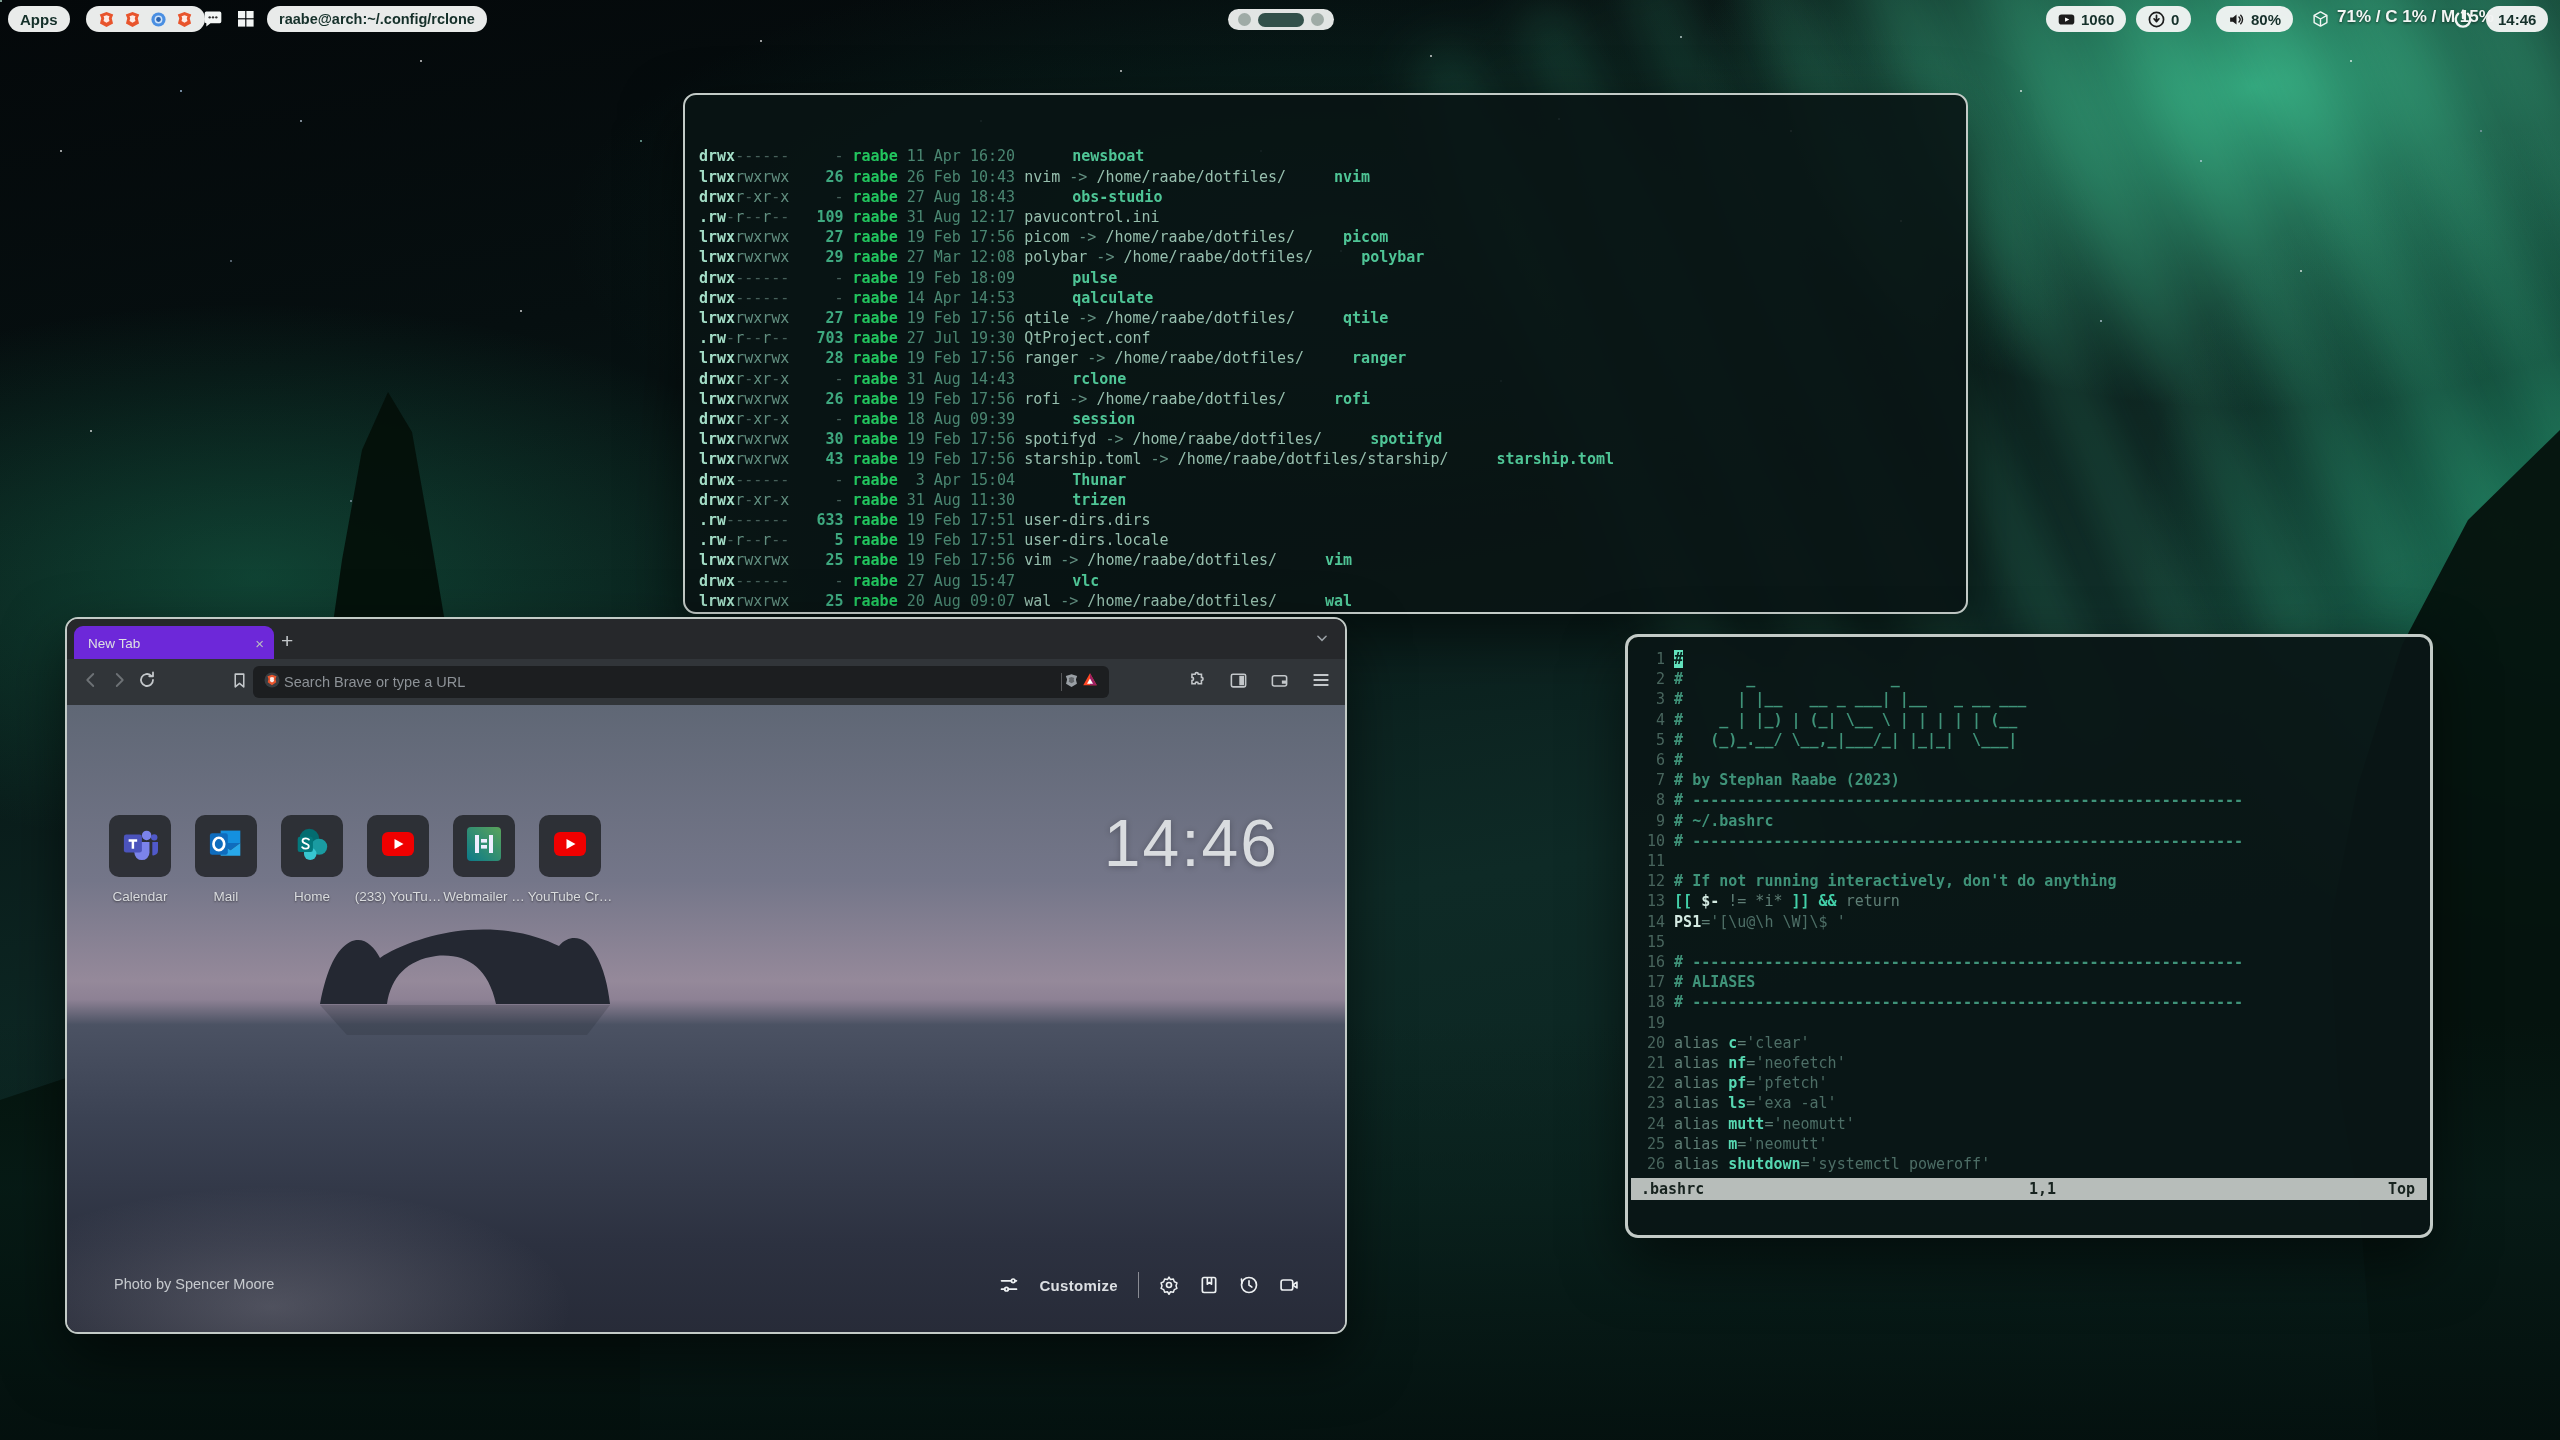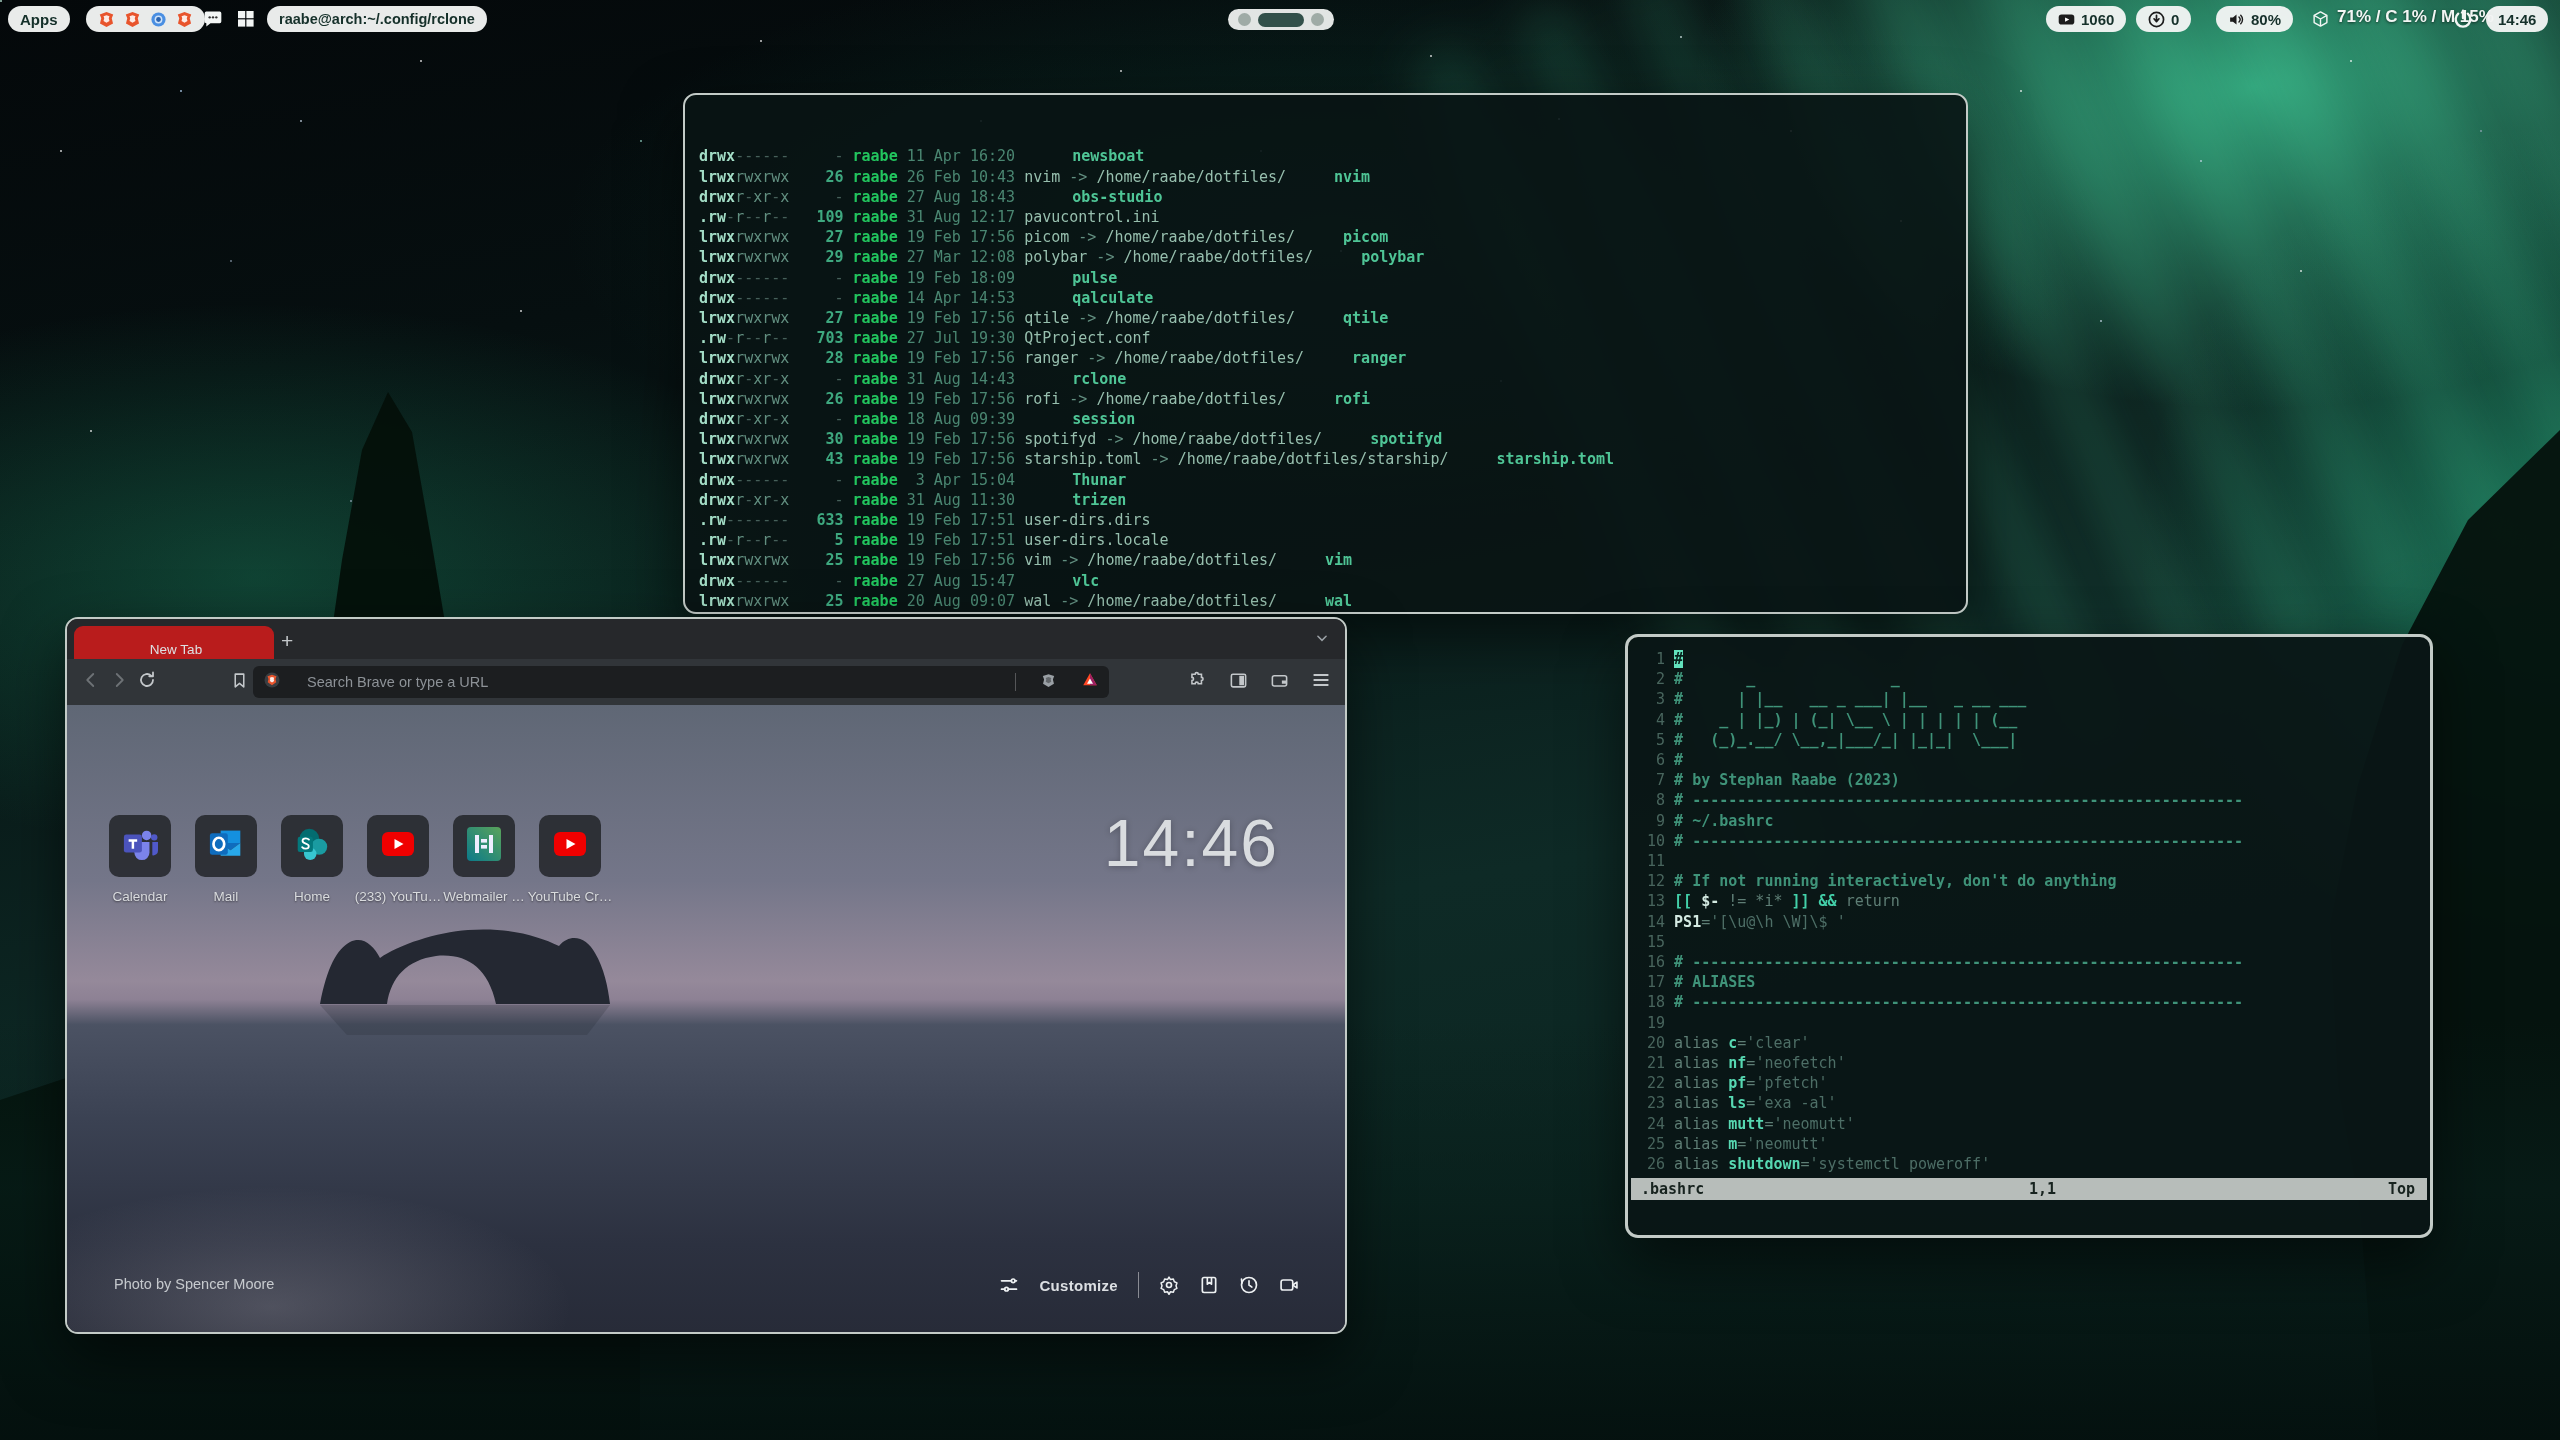--- a/index.html
+++ b/index.html
@@ -73,31 +73,31 @@
   #vim .a{color:#57d8b2;font-weight:bold;}
   #vim .cur{background:#62e2bd;color:#08201b;font-weight:bold;}
   #vim .statusbar{position:absolute;left:3px;right:3px;top:541px;height:22px;background:#b7bdba;
     color:#17231f;font-weight:bold;display:flex;align-items:center;padding:0 10px;box-sizing:border-box;}
   #vim .statusbar .pos{position:absolute;left:398px;}
   #vim .statusbar .scroll{position:absolute;right:12px;}
 
   
   #browser{left:65px;top:617px;width:1282px;height:717px;background:#26282b;overflow:hidden;}
   .tabstrip{position:absolute;left:0;top:0;right:0;height:40px;background:#26282b;}
-  .tab{position:absolute;left:7px;top:7px;width:200px;height:33px;background:#b91c1c;
-    border-radius:9px 9px 0 0;display:flex;align-items:center;padding:16px 10px 0 14px;box-sizing:border-box;flex-direction:column;}
+  .tab{position:absolute;left:7px;top:7px;width:200px;height:33px;background:#6d28d9;
+    border-radius:9px 9px 0 0;display:flex;align-items:center;padding:2px 10px 0 14px;box-sizing:border-box;}
   .tab .title{color:#dde0e2;font-size:13.5px;flex:1;}
   .tab .close{color:#b9bdc1;font-size:15px;cursor:default;}
   .newtab-btn{position:absolute;left:214px;top:10px;color:#c3c7ca;font-size:21px;font-weight:300;}
   .tabsearch{position:absolute;right:16px;top:12px;color:#9aa0a5;font-size:13px;}
   .toolbar{position:absolute;left:0;top:40px;right:0;height:46px;background:#313539;
     display:flex;align-items:center;}
   .navic{color:#a9aeb2;width:28px;text-align:center;flex:none;}
   .urlbar{position:absolute;left:186px;top:47px;width:856px;height:32px;background:#1c1e20;
-    border-radius:6px;display:flex;align-items:center;padding:0 10px;box-sizing:border-box;gap:24px;}
+    border-radius:6px;display:flex;align-items:center;padding:0 10px;box-sizing:border-box;gap:1px;}
   .urlbar input{flex:1;background:transparent;border:none;outline:none;color:#dadde0;
     font-size:14.5px;font-family:"Liberation Sans",sans-serif;}
   .urlbar input::placeholder{color:#8d9297;}
   .rt-icons{position:absolute;right:14px;top:47px;display:flex;gap:22px;align-items:center;height:32px;}
   .ntp{position:absolute;left:0;top:86px;right:0;bottom:0;overflow:hidden;
     background:linear-gradient(180deg,#5f6775 0%,#747689 28%,#95899a 44%,#8d8194 47%,#4b5263 51%,#3b4253 66%,#2c3140 86%,#272b38 100%);}
   .ntp .shine{position:absolute;inset:0;background:radial-gradient(ellipse 500px 200px at 16% 96%,rgba(195,190,200,.25),transparent 60%);}
   .tile{position:absolute;width:62px;height:62px;border-radius:10px;background:rgba(36,39,43,.88);
     display:flex;align-items:center;justify-content:center;}
   .tlabel{position:absolute;width:92px;text-align:center;color:#d9dbde;font-size:13.5px;

